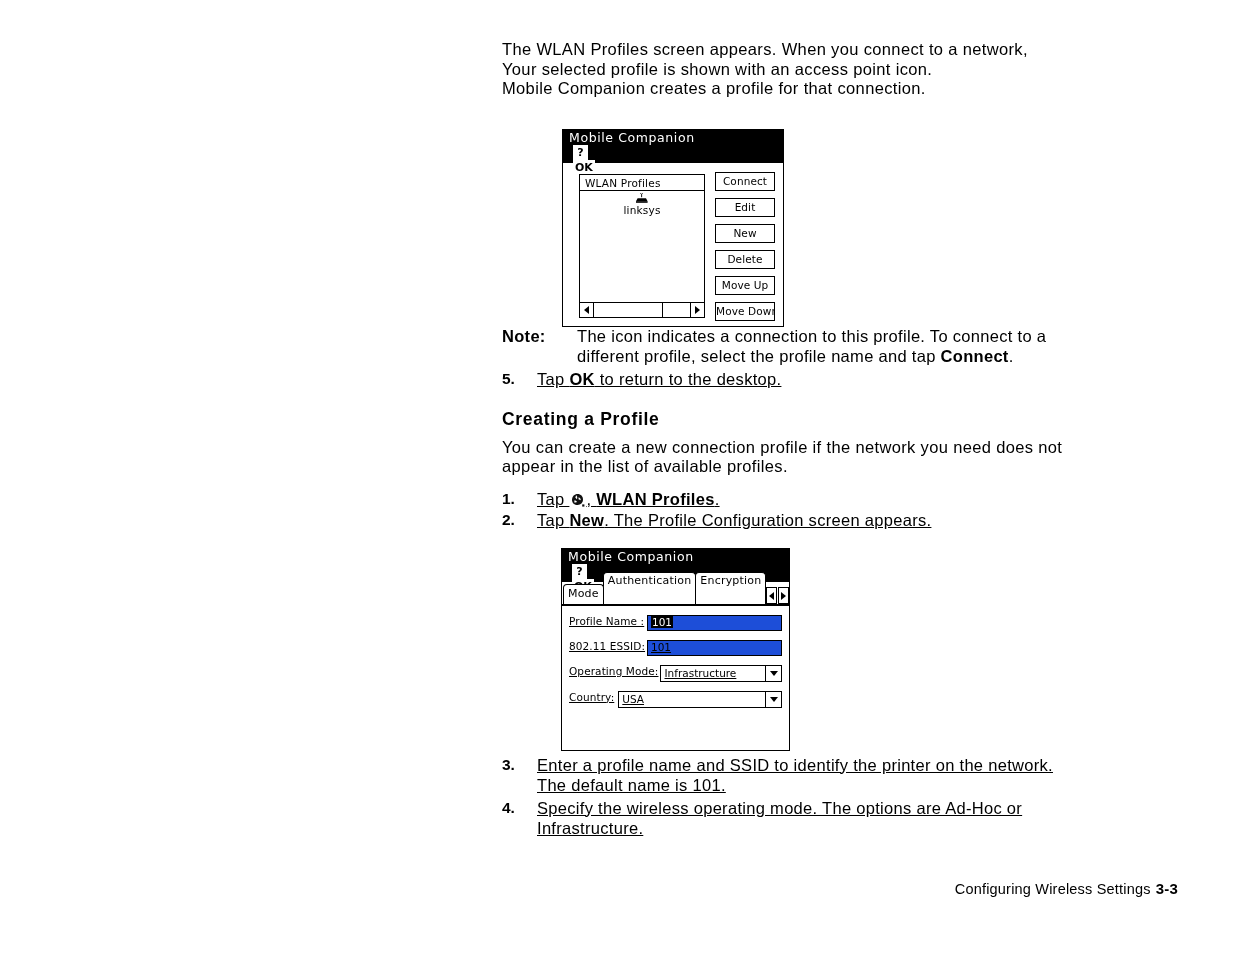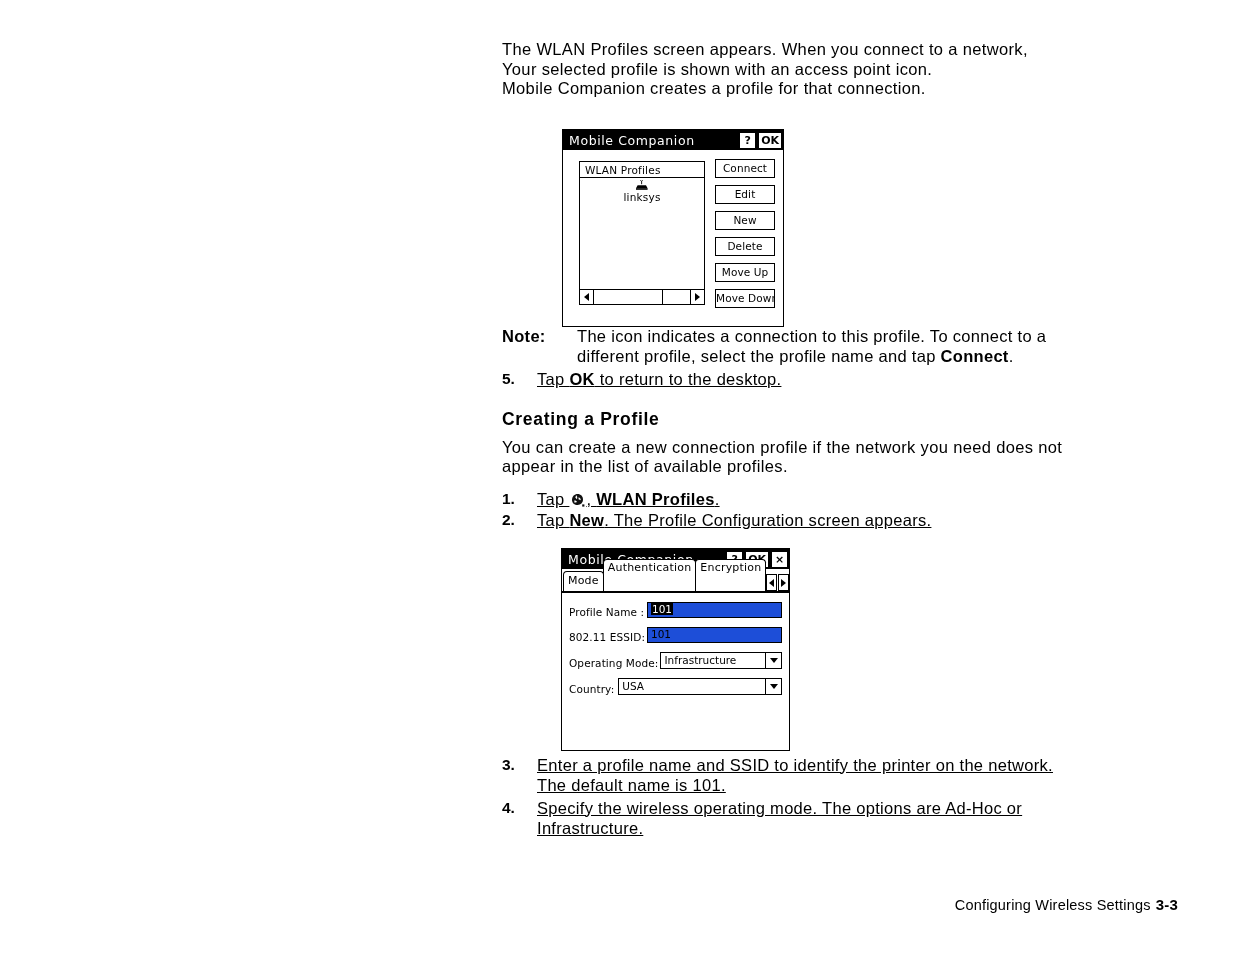--- a/index.html
+++ b/index.html
@@ -95,25 +95,26 @@
     position: absolute;
     background: #ffffff;
     border: 1.5px solid #000;
     box-sizing: border-box;
     font-family: "DejaVu Sans", sans-serif;
   }
 
   .titlebar {
     background: #000000;
     color: #ffffff;
-    height: 20px;
-    display: flex;
-    align-items: center;
+    height: 33px;
+    display: flex;
+    align-items: flex-start;
     padding: 0 2px 0 6px;
     box-sizing: border-box;
+    flex-direction: column;
   }
   .titlebar .ttl {
     font-size: 12.5px;
     letter-spacing: 0.6px;
     flex: 1;
     white-space: nowrap;
   }
   .tb-btn {
     background: #ffffff;
     color: #000000;
@@ -263,22 +264,23 @@
     height: 1.5px;
     background: #000;
     margin: 0;
   }
 
   .form {
     padding: 9px 7px 0 7px;
   }
   .form-row {
     display: flex;
-    align-items: flex-end;
+    align-items: flex-start;
     margin-bottom: 9px;
+    text-decoration: underline;
   }
   .form-label {
     font-size: 10.5px;
     letter-spacing: 0.1px;
     white-space: nowrap;
     flex: none;
   }
   .field {
     border: 1.5px solid #000;
     height: 16px;
@@ -324,21 +326,21 @@
 
   
   .tri-l { width: 0; height: 0; border-top: 4px solid transparent; border-bottom: 4px solid transparent; border-right: 5px solid #000; }
   .tri-r { width: 0; height: 0; border-top: 4px solid transparent; border-bottom: 4px solid transparent; border-left: 5px solid #000; }
   .tri-d { width: 0; height: 0; border-left: 4px solid transparent; border-right: 4px solid transparent; border-top: 5px solid #000; }
 
   
   .footer {
     position: absolute;
     right: 57px;
-    bottom: 41px;
+    bottom: 57px;
     font-size: 14.5px;
     letter-spacing: 0.2px;
     white-space: nowrap;
   }
   .footer .pg { font-weight: bold; font-size: 15px; margin-left: 5px; }
 </style>
 </head>
 <body>
 
 <div class="page-col">

